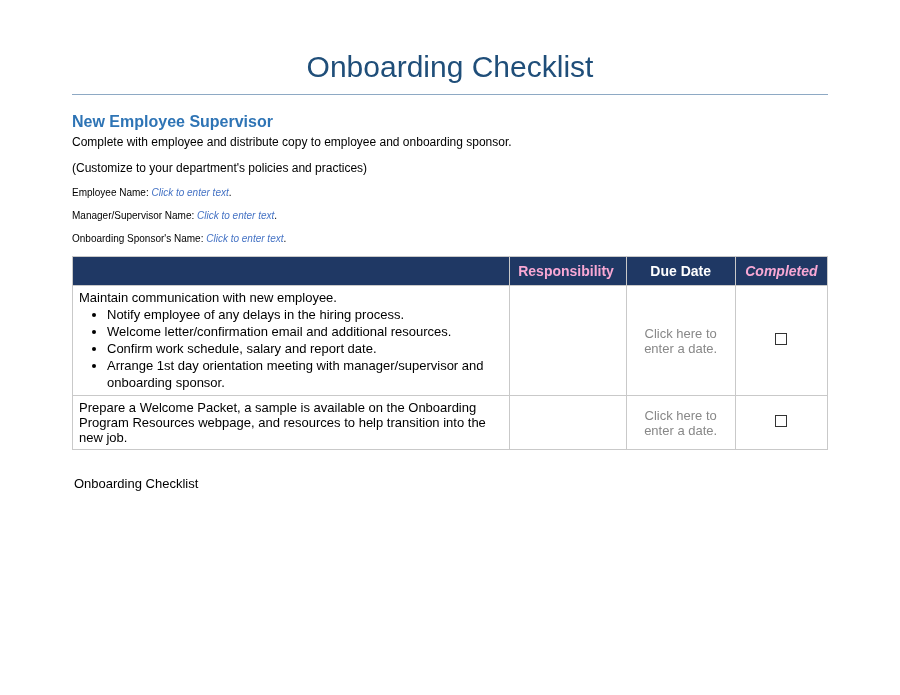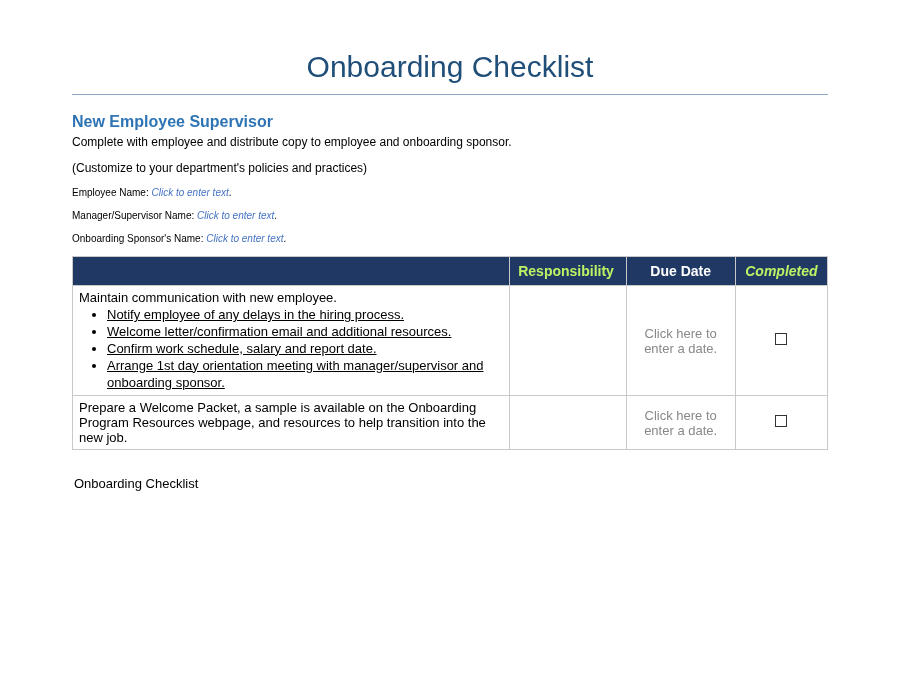--- a/index.html
+++ b/index.html
@@ -47,21 +47,21 @@
     font-size: 13px;
     margin-top: 6px;
   }
   th, td {
     border: 1px solid #c9c9c9;
     padding: 4px 6px;
     vertical-align: top;
   }
   th {
     background: #1f3864;
-    color: #bef264;
+    color: #f9a8d4;
     font-weight: bold;
     text-align: left;
     font-size: 14px;
     padding: 6px 8px;
   }
   th.first { background: #1f3864; }
   .group-row td {
     background: #d5d0c0;
     font-size: 13px;
     padding: 6px 6px 4px 6px;
@@ -71,21 +71,21 @@
     font-weight: bold;
     font-size: 11px;
     vertical-align: middle;
   }
   .bold { font-weight: bold; }
   .alt td { background: #efeeea; }
   .task-col { width: 56%; }
   .resp-col { width: 14%; }
   .date-col { width: 14%; text-align:center; color:#888; vertical-align: middle;}
   .done-col { width: 11%; text-align:center; vertical-align: middle; font-style: italic; }
-  ul { padding-left: 28px; margin-top: 2px; text-decoration: underline; }
+  ul { padding-left: 28px; margin-top: 2px; }
   li { font-size: 13px; line-height: 1.3; }
   .date-ph { color: #888; font-size: 13px; text-align:center;}
   .checkbox {
     display: inline-block;
     width: 12px;
     height: 12px;
     border: 1px solid #333;
   }
   .footer {
     font-size: 13px;

